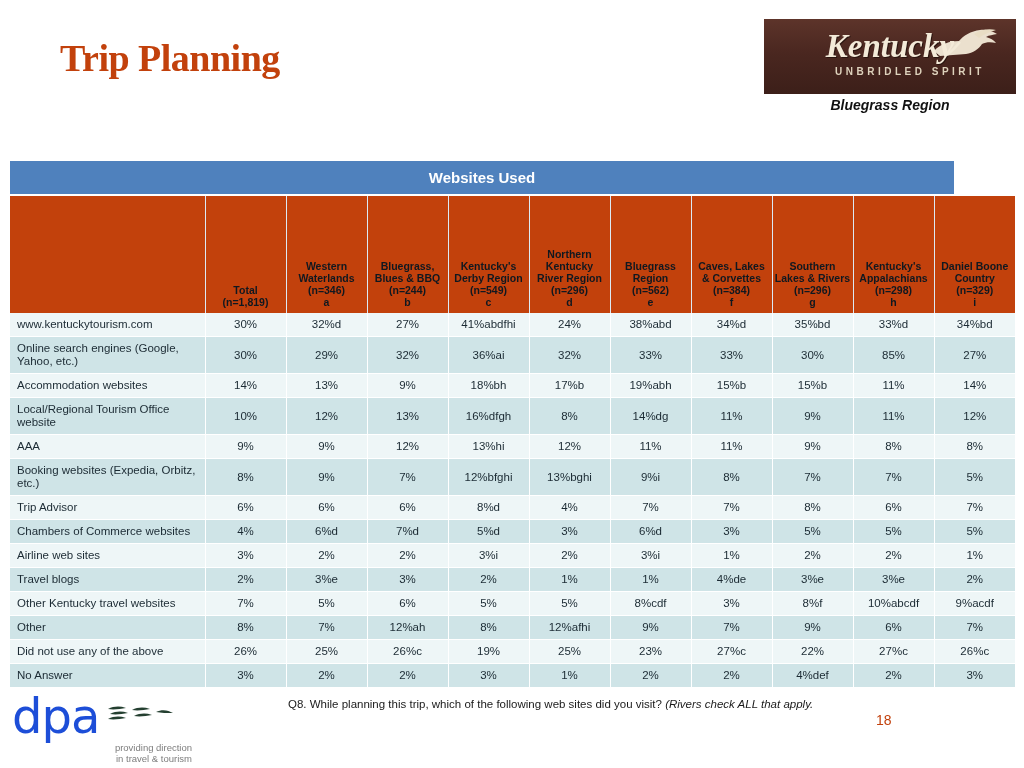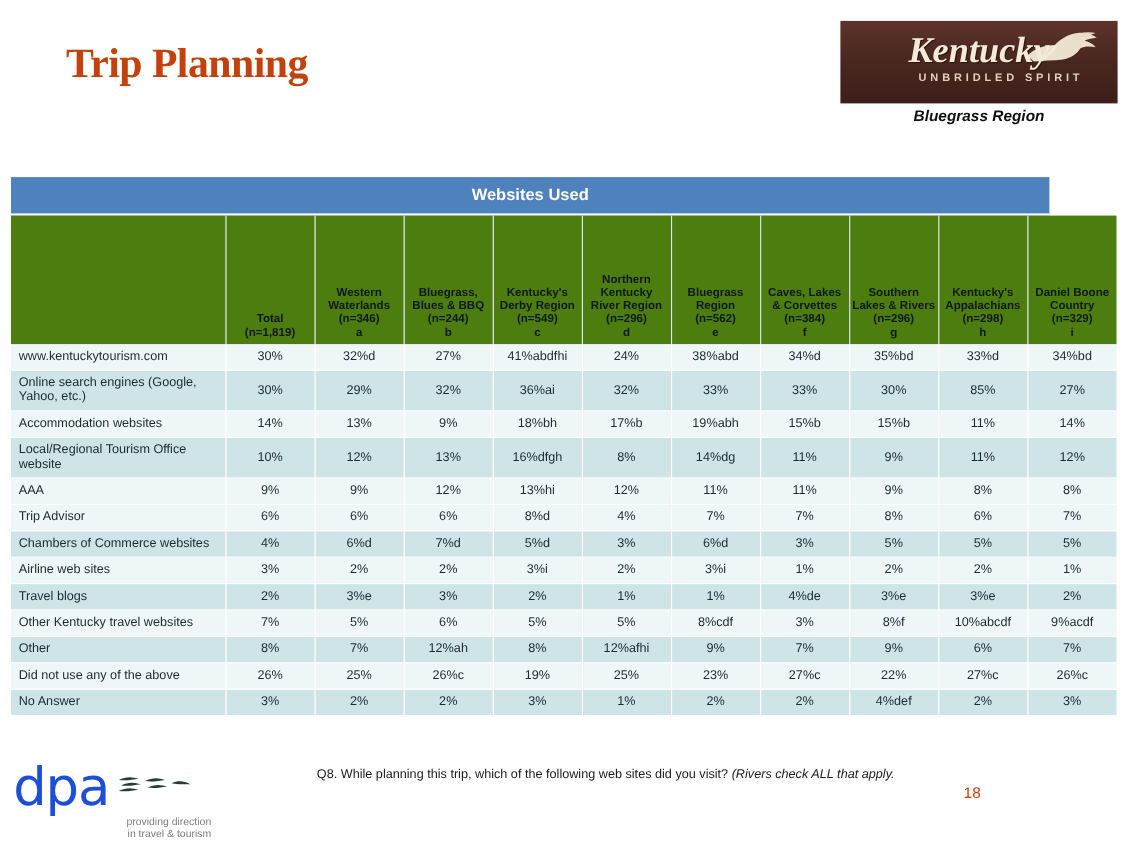--- a/index.html
+++ b/index.html
@@ -98,21 +98,21 @@
     border-bottom: 2px solid #ffffff;
   }
   table#data-table {
     width: 100%;
     border-collapse: collapse;
     table-layout: fixed;
     font-size: 11px;
     color: #1b2a33;
   }
   table#data-table th {
-    background: #4d7c0f;
+    background: #c2410c;
     color: #101820;
     font-size: 10.5px;
     font-weight: bold;
     vertical-align: bottom;
     text-align: center;
     padding: 4px 2px 5px 2px;
     border-right: 1px solid #dce9f5;
     line-height: 12px;
     height: 108px;
   }
@@ -338,20 +338,33 @@
           <td>9%</td>
           <td>9%</td>
           <td>12%</td>
           <td>13%hi</td>
           <td>12%</td>
           <td>11%</td>
           <td>11%</td>
           <td>9%</td>
           <td>8%</td>
           <td>8%</td>
+        </tr>
+        <tr class="row-odd">
+          <td class="label">Booking websites (Expedia, Orbitz, etc.)</td>
+          <td>8%</td>
+          <td>9%</td>
+          <td>7%</td>
+          <td>12%bfghi</td>
+          <td>13%bghi</td>
+          <td>9%i</td>
+          <td>8%</td>
+          <td>7%</td>
+          <td>7%</td>
+          <td>5%</td>
         </tr>
         <tr class="row-even">
           <td class="label">Trip Advisor</td>
           <td>6%</td>
           <td>6%</td>
           <td>6%</td>
           <td>8%d</td>
           <td>4%</td>
           <td>7%</td>
           <td>7%</td>

